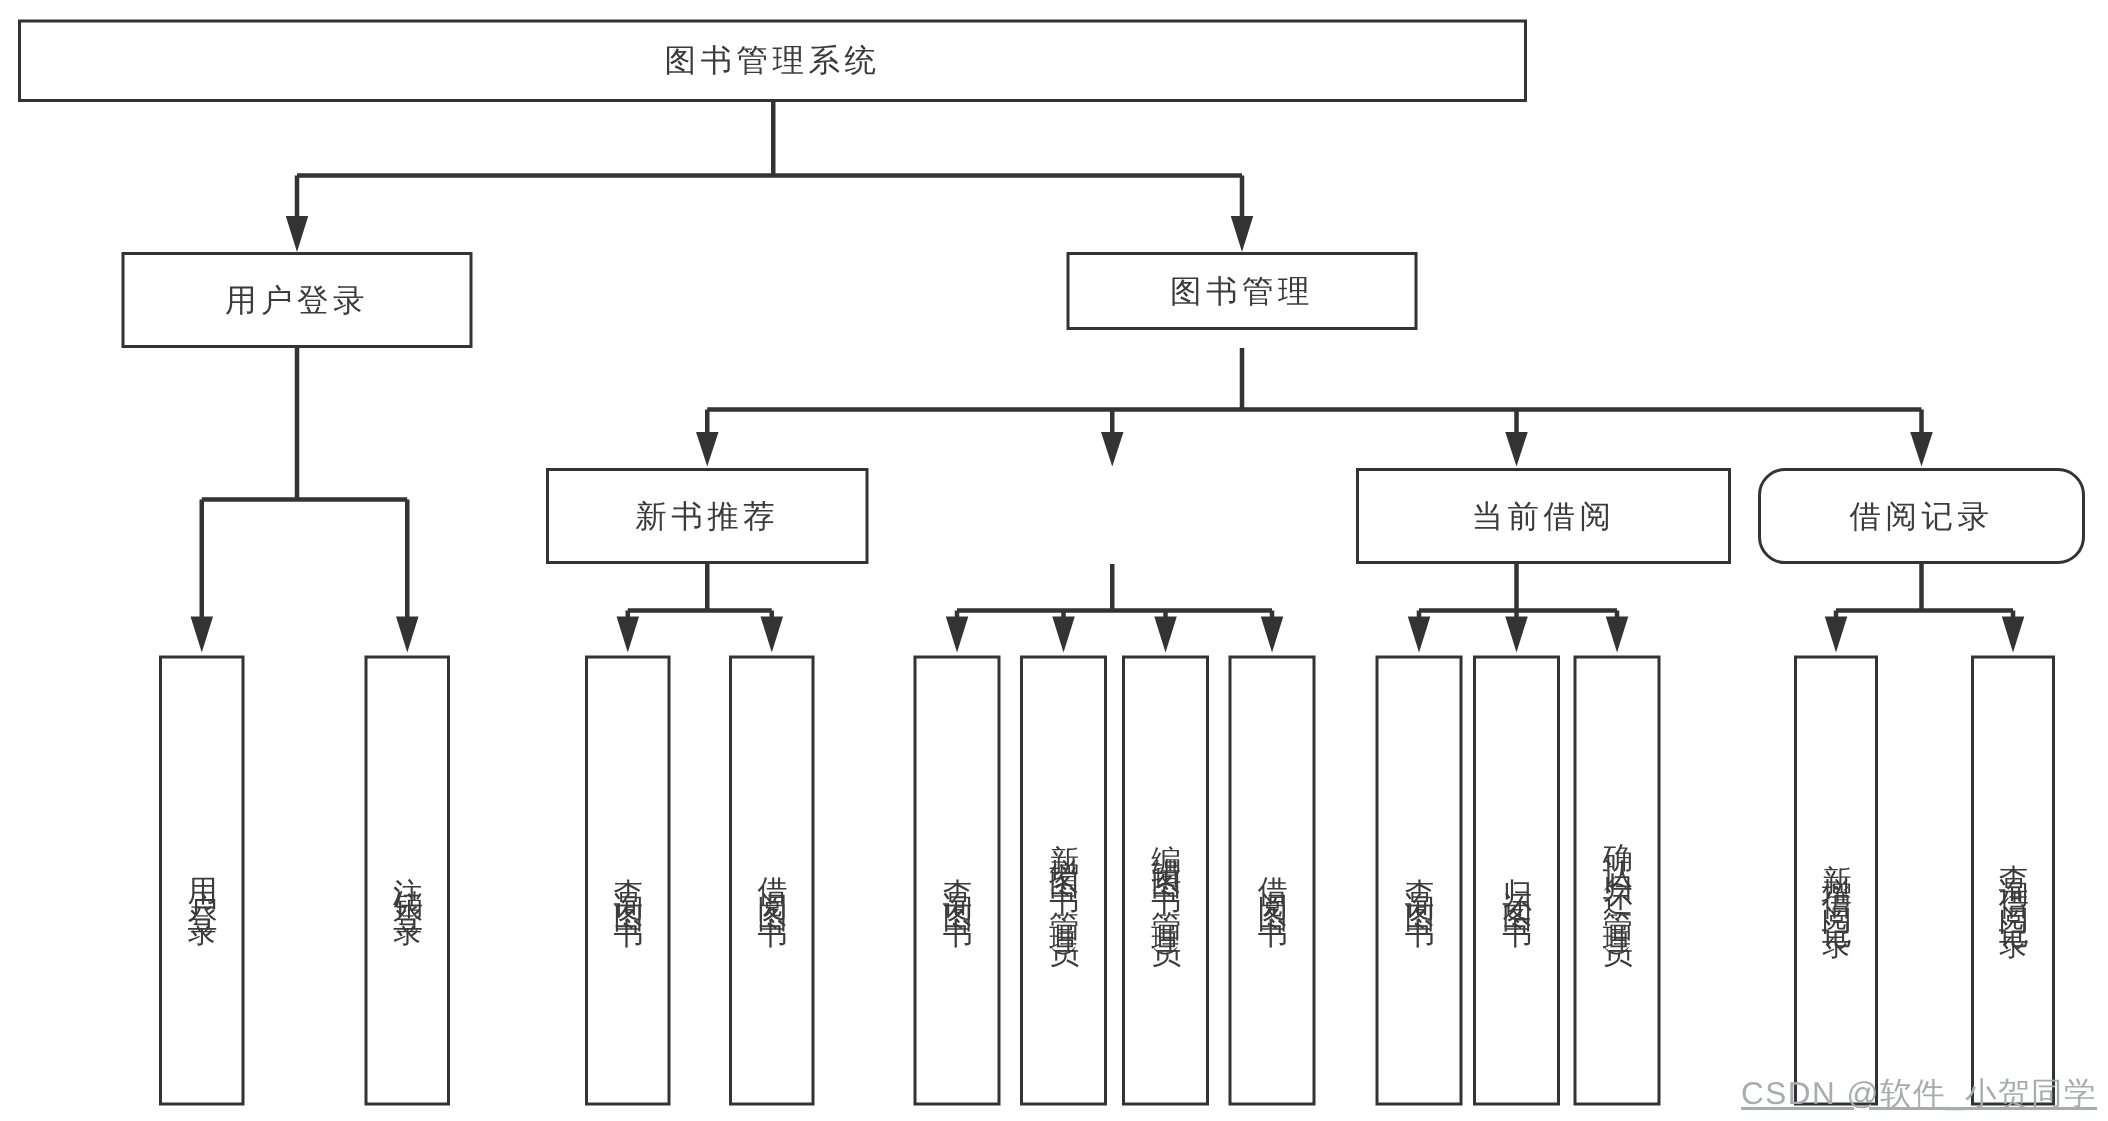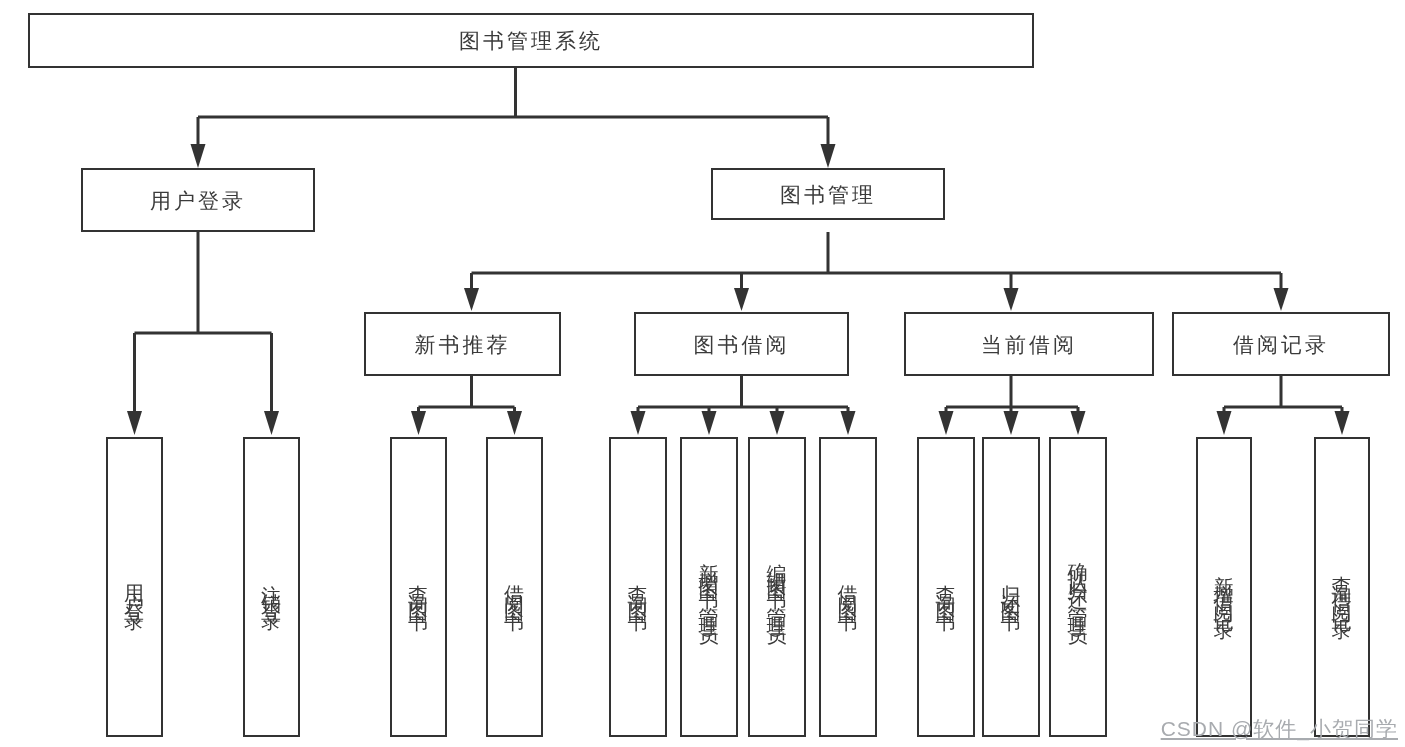--- a/index.html
+++ b/index.html
@@ -119,41 +119,38 @@
       <polygon points="1070.5,411 1085.5,411 1078,435"></polygon>
     </g>
 
     <g>
       <path d="M1281 376 V407 M1224 407 H1342 M1224 407 V413 M1342 407 V413"></path>
       <polygon points="1216.5,411 1231.5,411 1224,435"></polygon>
       <polygon points="1334.5,411 1349.5,411 1342,435"></polygon>
     </g>
   </svg>
 
-  <div class="box" style="left:28px; top:13px; width:1006px; height:55px;">
+  <div class="box" style="left:12px; top:13px; width:1006px; height:55px;">
     <span class="hlabel">图书管理系统</span>
   </div>
 
   <div class="box" style="left:81px; top:168px; width:234px; height:64px;">
     <span class="hlabel">用户登录</span>
   </div>
   <div class="box" style="left:711px; top:168px; width:234px; height:52px;">
     <span class="hlabel">图书管理</span>
   </div>
 
-  <div class="box" style="left:364px; top:312px; width:197px; height:64px;">
+  <div class="box" style="left:364px; top:312px; width:215px; height:64px;">
     <span class="hlabel">新书推荐</span>
-  </div>
-  <div class="box" style="left:634px; top:312px; width:215px; height:64px;">
-    <span class="hlabel">图书借阅</span>
   </div>
   <div class="box" style="left:904px; top:312px; width:250px; height:64px;">
     <span class="hlabel">当前借阅</span>
   </div>
-  <div class="box" style="left:1172px; top:312px; width:218px; height:64px;">
+  <div class="box" style="left:1172px; top:312px; width:218px; height:64px;border-radius:18px;">
     <span class="hlabel">借阅记录</span>
   </div>
 
   <div class="box leaf" style="left:106px; width:57px;">
     <span class="vtext">用户登录</span>
   </div>
   <div class="box leaf" style="left:243px; width:57px;">
     <span class="vtext">注销登录</span>
   </div>
 

